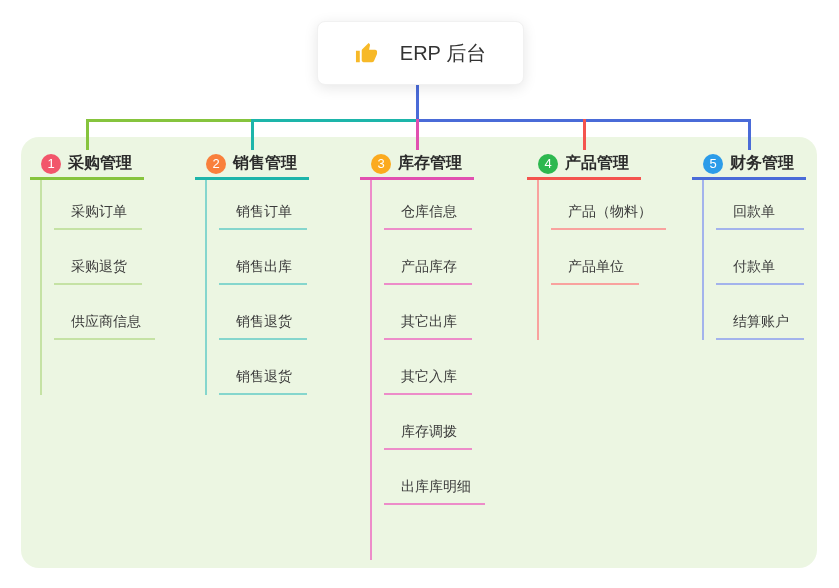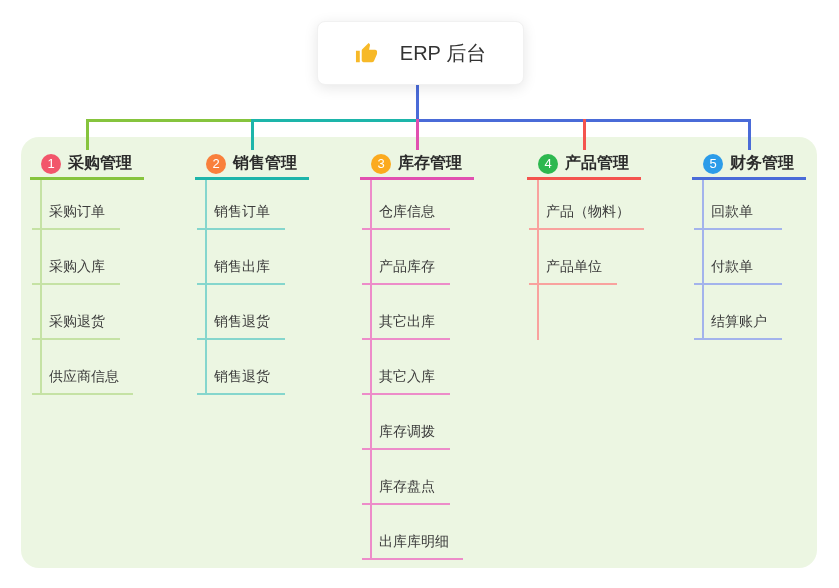--- a/index.html
+++ b/index.html
@@ -26,21 +26,21 @@
     border-bottom:3px solid #999;
     display:flex;align-items:center;gap:7px;padding-left:11px;white-space:nowrap;
   }
   .badge{
     width:20px;height:20px;border-radius:50%;flex:0 0 20px;
     color:#ffffff;font-size:13px;line-height:20px;text-align:center;font-weight:500;
   }
   .branch-title{font-size:16px;font-weight:600;color:#2b2b2b;}
   .trunk{position:absolute;left:10px;top:30px;width:2px;}
   .child{
-    margin-left:2px;box-sizing:border-box;height:55px;width:max-content;min-width:88px;
+    margin-left:24px;box-sizing:border-box;height:55px;width:max-content;min-width:88px;
     display:flex;align-items:flex-end;padding:0 14px 7px 17px;
     border-bottom:2px solid #ccc;font-size:14px;color:#3b3b3b;white-space:nowrap;
   }
   .child.first{height:50px;}
 </style>
 </head>
 <body>
 
 <div class="canvas">
 
@@ -68,23 +68,20 @@
     </div>
   <div id="branches">
       <div class="branch" style="left: 30px;">
       <div class="branch-header" style="border-bottom-color: rgb(134, 196, 61);">
         <span class="badge" style="background: rgb(242, 86, 107);">1</span>
         <span class="branch-title">采购管理</span>
       </div>
       <div class="trunk" style="background: rgb(197, 226, 164); height: 215px;"></div>
     <div class="child first" style="border-bottom-color: rgb(197, 226, 164);">
           <span>采购订单</span>
-        </div>
-        <div class="child" style="border-bottom-color: rgb(197, 226, 164);">
-          <span>采购入库</span>
         </div>
         <div class="child" style="border-bottom-color: rgb(197, 226, 164);">
           <span>采购退货</span>
         </div>
         <div class="child" style="border-bottom-color: rgb(197, 226, 164);">
           <span>供应商信息</span>
         </div>
       </div>
       <div class="branch" style="left: 195px;">
       <div class="branch-header" style="border-bottom-color: rgb(29, 181, 170);">
@@ -120,23 +117,20 @@
         <div class="child" style="border-bottom-color: rgb(237, 140, 201);">
           <span>其它出库</span>
         </div>
         <div class="child" style="border-bottom-color: rgb(237, 140, 201);">
           <span>其它入库</span>
         </div>
         <div class="child" style="border-bottom-color: rgb(237, 140, 201);">
           <span>库存调拨</span>
         </div>
         <div class="child" style="border-bottom-color: rgb(237, 140, 201);">
-          <span>库存盘点</span>
-        </div>
-        <div class="child" style="border-bottom-color: rgb(237, 140, 201);">
           <span>出库库明细</span>
         </div>
       </div>
       <div class="branch" style="left: 527px;">
       <div class="branch-header" style="border-bottom-color: rgb(244, 84, 78);">
         <span class="badge" style="background: rgb(45, 184, 79);">4</span>
         <span class="branch-title">产品管理</span>
       </div>
       <div class="trunk" style="background: rgb(249, 162, 158); height: 160px;"></div>
     <div class="child first" style="border-bottom-color: rgb(249, 162, 158);">

